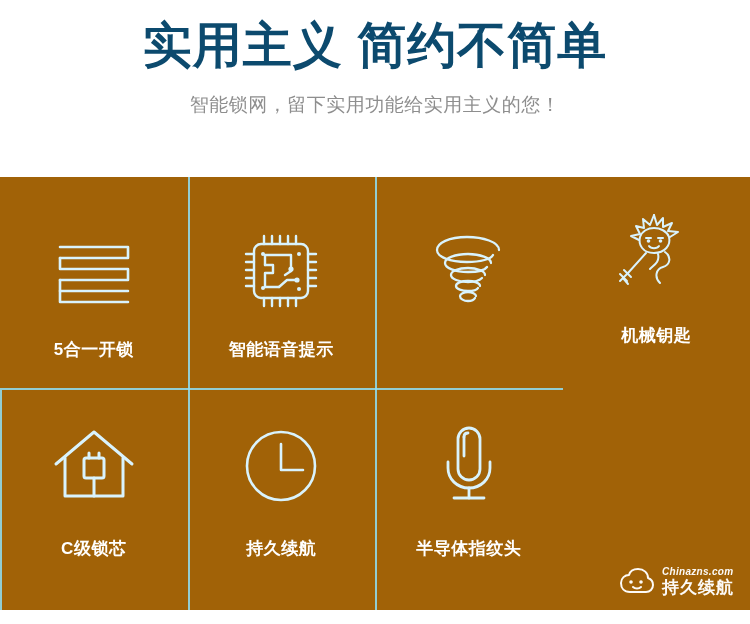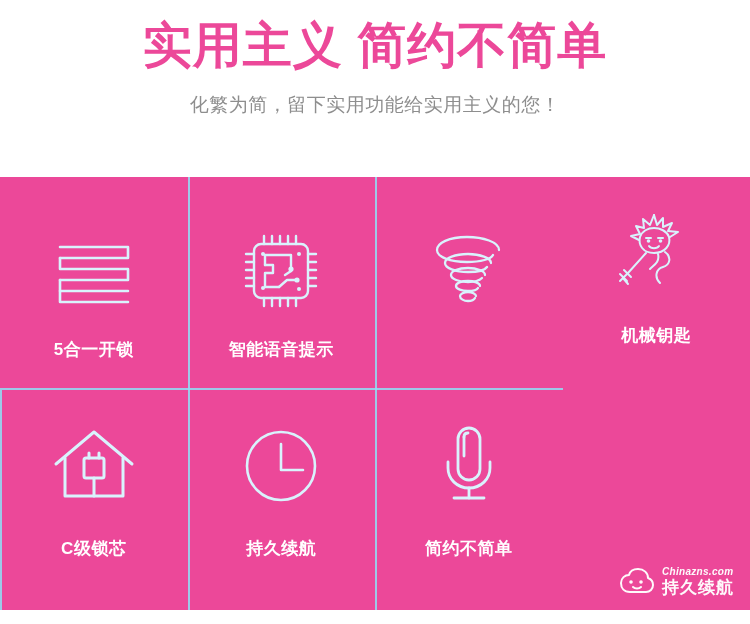--- a/index.html
+++ b/index.html
@@ -21,21 +21,21 @@
     height: 177px;
     background: #ffffff;
     box-sizing: border-box;
     padding-top: 14px;
     text-align: center;
   }
   .page-title {
     font-size: 49px;
     line-height: 62px;
     font-weight: bold;
-    color: #ec4899;
+    color: #0c4a6e;
     letter-spacing: 1px;
     margin: 0;
     white-space: nowrap;
   }
   .page-subtitle {
     margin: 16px 0 0 0;
     font-size: 19px;
     line-height: 26px;
     color: #8e8e8e;
     font-weight: normal;
@@ -43,21 +43,21 @@
     white-space: nowrap;
   }
 
   
   .feature-panel {
     position: absolute;
     left: 0;
     top: 177px;
     width: 750px;
     height: 433px;
-    background: #ec4899;
+    background: #a16207;
     display: grid;
     grid-template-columns: repeat(4, 1fr);
     grid-template-rows: 213px 220px;
   }
   .feature-cell {
     position: relative;
     display: flex;
     flex-direction: column;
     align-items: center;
     justify-content: flex-start;
@@ -156,21 +156,21 @@
     width: 750px;
     height: 14px;
     background: #ffffff;
   }
 </style>
 </head>
 <body>
 
 <div class="header">
   <h1 class="page-title">实用主义 简约不简单</h1>
-  <p class="page-subtitle">化繁为简，留下实用功能给实用主义的您！</p>
+  <p class="page-subtitle">智能锁网，留下实用功能给实用主义的您！</p>
 </div>
 
 <div class="feature-panel">
 
   <div class="feature-cell row-0 col-0">
     <div class="feature-icon">
       <svg width="92" height="92" viewBox="0 0 92 92" fill="none" stroke="#d9f3fd" stroke-width="2.6" stroke-linecap="round" stroke-linejoin="round">
         <path d="M12 22 H80 V33 H12"></path>
         <path d="M12 33 V44 H80 V55 H12"></path>
         <path d="M12 55 V66 H80"></path>
@@ -292,21 +292,21 @@
     <div class="feature-icon">
       <svg width="92" height="92" viewBox="0 0 92 92" fill="none" stroke="#d9f3fd" stroke-width="2.8" stroke-linecap="round" stroke-linejoin="round">
         <rect x="35" y="8" width="22" height="52" rx="11"></rect>
         <path d="M41 17 C41 14 43 13 45 13"></path>
         <path d="M41 17 V36"></path>
         <path d="M25 42 V48 C25 59 34 68 46 68 C58 68 67 59 67 48 V42"></path>
         <path d="M46 68 V78"></path>
         <path d="M31 78 H61"></path>
       </svg>
     </div>
-    <div class="feature-label">简约不简单</div>
+    <div class="feature-label">半导体指纹头</div>
   </div>
 
   <div class="watermark">
     <div class="wm-mark">
       <svg width="36" height="28" viewBox="0 0 36 28" fill="none" stroke="#ffffff" stroke-width="2" stroke-linecap="round" stroke-linejoin="round">
         <path d="M11 24 C5 24 2 20 2 15 C2 10 6 7 10 7 C11 3 15 1 19 1 C25 1 29 5 29 10 C32 11 34 14 34 17 C34 21 31 24 27 24 Z"></path>
         <circle cx="12" cy="14" r="1.8" fill="#ffffff" stroke="none"></circle>
         <circle cx="22" cy="14" r="1.8" fill="#ffffff" stroke="none"></circle>
         <path d="M14 19 C16 21 20 21 22 19"></path>
       </svg>

